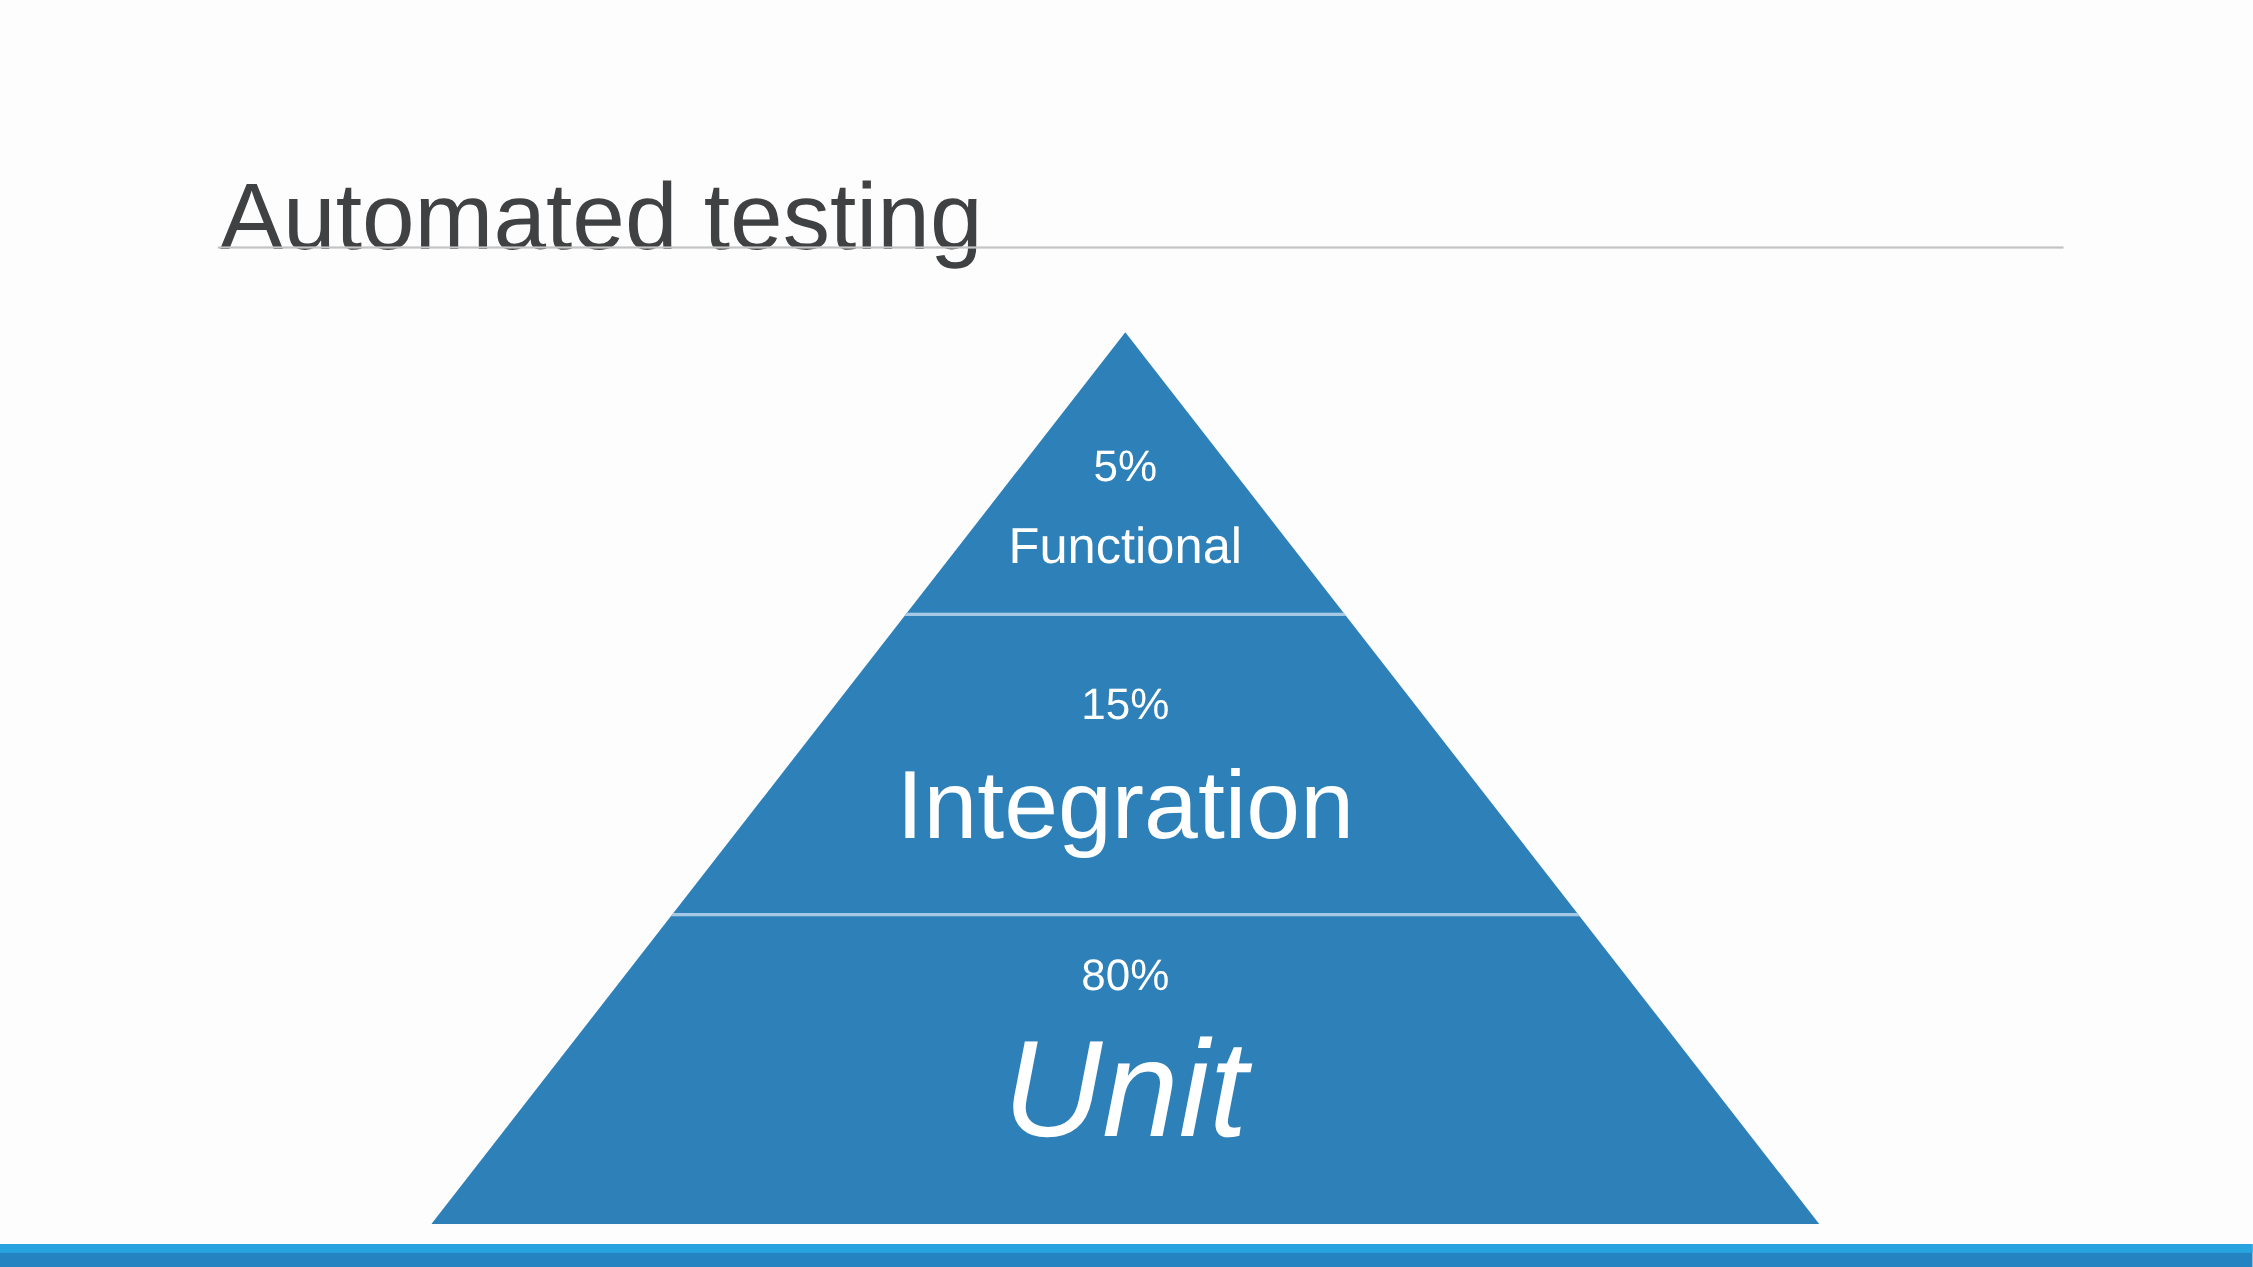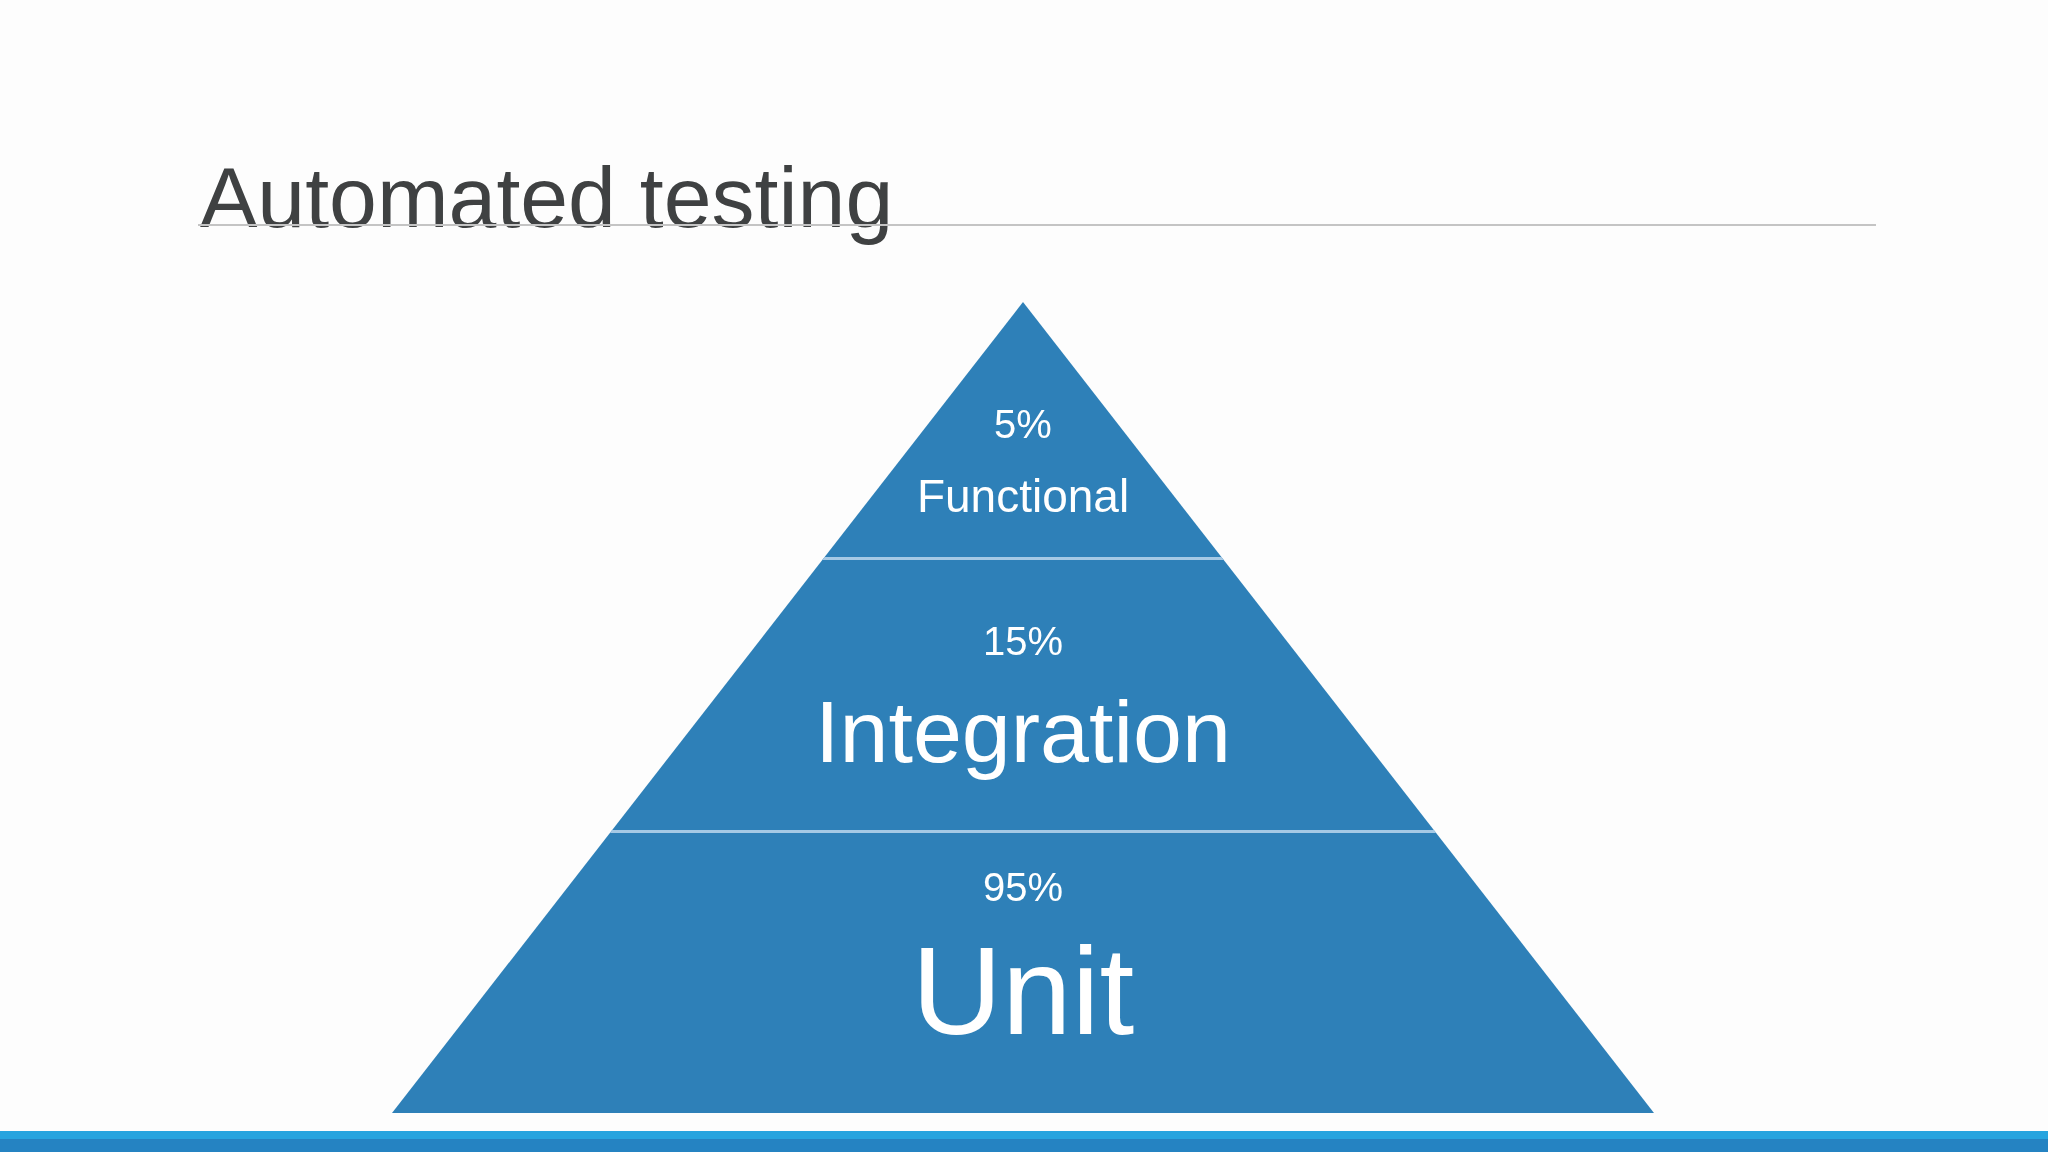--- a/index.html
+++ b/index.html
@@ -66,21 +66,21 @@
     white-space: nowrap;
   }
   .pct {
     font-size: 40px;
   }
   .pct-functional { top: 122px; }
   .name-functional { top: 194px; font-size: 46px; }
   .pct-integration { top: 339px; }
   .name-integration { top: 430px; font-size: 88px; }
   .pct-unit { top: 585px; }
-  .name-unit { top: 688px; font-size: 125px; }
+  .name-unit { top: 688px; font-size: 125px; font-style: italic; }
   .accent-bar {
     position: absolute;
     left: 0;
     bottom: 0;
     width: 100%;
     height: 47px;
     background: var(--bar-main, #2583C2);
     border-top: 8px solid var(--bar-top, #27A4DF);
     box-sizing: content-box;
   }
@@ -98,20 +98,20 @@
 
     <div class="pyramid-divider divider-1"></div>
     <div class="pyramid-divider divider-2"></div>
 
     <div class="layer-label pct pct-functional">5%</div>
     <div class="layer-label name-functional">Functional</div>
 
     <div class="layer-label pct pct-integration">15%</div>
     <div class="layer-label name-integration">Integration</div>
 
-    <div class="layer-label pct pct-unit">95%</div>
+    <div class="layer-label pct pct-unit">80%</div>
     <div class="layer-label name-unit">Unit</div>
 
   </div>
 
   <div class="accent-bar"></div>
 
 </div>
 
 </body></html>

